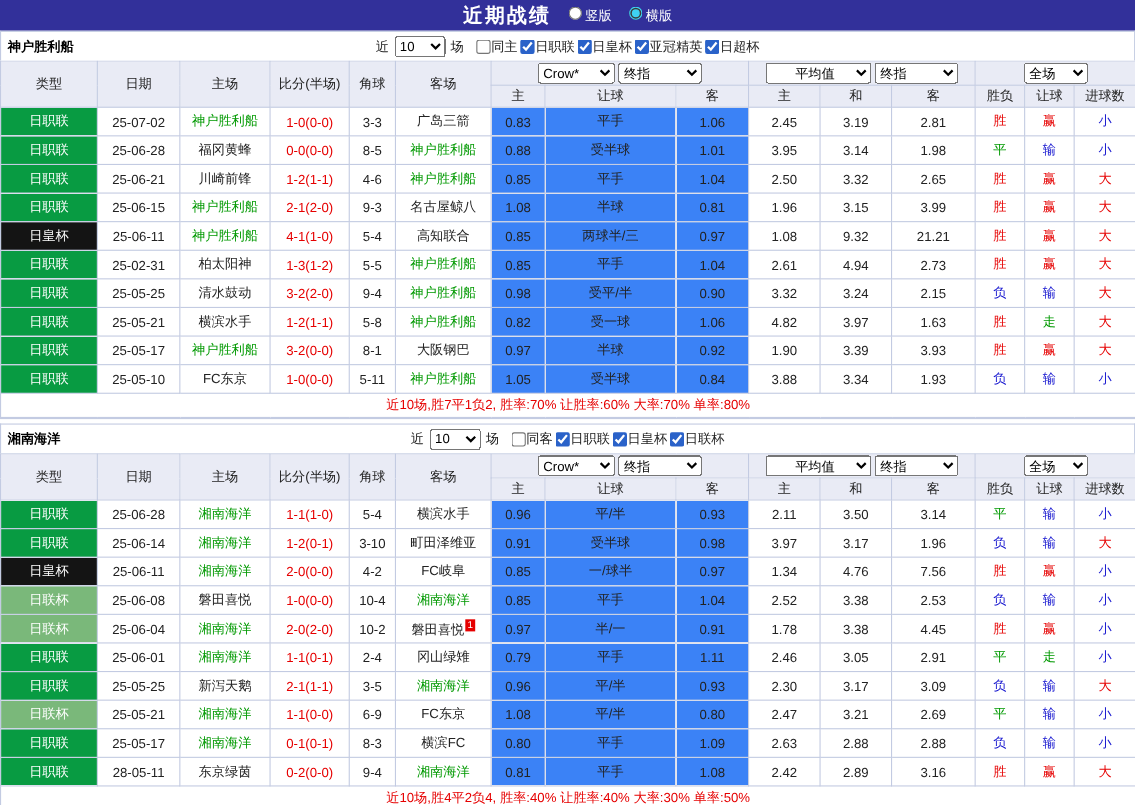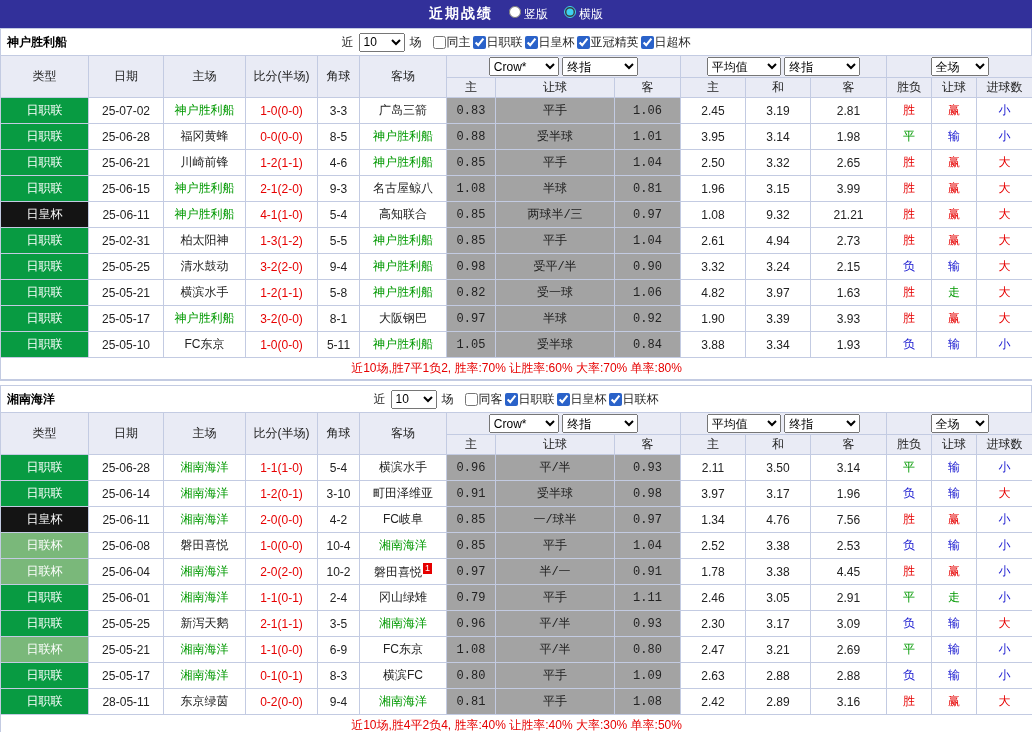--- a/index.html
+++ b/index.html
@@ -13,21 +13,21 @@
   
   .topbar {
     height: 28px;
     background: #32309a;
     display: flex;
     align-items: center;
     justify-content: center;
     gap: 16px;
     color: #fff;
   }
-  .topbar .title { font-weight: bold; font-size: 14px; letter-spacing: 2px; text-align: center; }
+  .topbar .title { font-weight: bold; font-size: 18px; letter-spacing: 2px; text-align: center; }
   .radio-opt { display: inline-flex; align-items: flex-start; gap: 3px; cursor: pointer; font-size: 12px; }
   .radio-opt input { width: 12px; height: 12px; accent-color: #3fd2f2; margin: 0; }
   
   .section { border-bottom: 1px solid #c3cbe2; }
   .section + .section { margin-top: 4px; }
   .filter-row {
     height: 27px;
     position: relative;
     display: flex;
     align-items: center;
@@ -37,36 +37,36 @@
   }
   .team-name { position: absolute; left: 6px; font-weight: bold; font-size: 12px; color: #000; }
   .filters { margin: 0 auto; display: flex; align-items: center; gap: 5px; }
   .filters .cbs { display: inline-flex; align-items: center; gap: 2px; margin-left: 6px; }
   label.cb { display: inline-flex; align-items: center; gap: 1px; cursor: pointer; }
   label.cb input { width: 13px; height: 13px; accent-color: #2a62c9; margin: 0; }
   select { font-size: 12px; height: 19px; font-family: Liberation Sans, sans-serif; }
   .sel-count { width: 46px; }
   .sel-book  { width: 70px; }
   .sel-final { width: 76px; }
-  .sel-avg   { width: 74px; }
+  .sel-avg   { width: 96px; padding-left: 22px; }
   .sel-full  { width: 58px; }
   
   table { width: 1032px; border-collapse: collapse; table-layout: fixed; }
   th, td {
     border: 1px solid #c3cbe2;
     text-align: center;
     overflow: hidden;
     white-space: nowrap;
   }
   thead th { background: #e9ebf5; font-weight: normal; font-size: 12px; }
   tr.hA th { height: 22px; }
   tr.hA .grp { padding: 1px 0; }
   tr.hB th { height: 20px; }
   tbody td { height: 26px; background: #fff; }
-  td.pk { background: #a3a3a3; font-family: Liberation Mono, monospace; }
+  td.pk { background: #3b82f6; }
   td.score { color: #e60000; }
   .focus { color: #009900; }
   td.lg { color: #fff; }
   td.lg-g { background: #089b42; }
   td.lg-k { background: #141414; }
   td.lg-l { background: #7ab87a; }
   .res-r { color: #e60000; }
   .res-b { color: #1515cf; }
   .res-g { color: #009900; }
   tfoot td { height: 22px; color: #e60000; background: #fff; font-size: 12px; }

